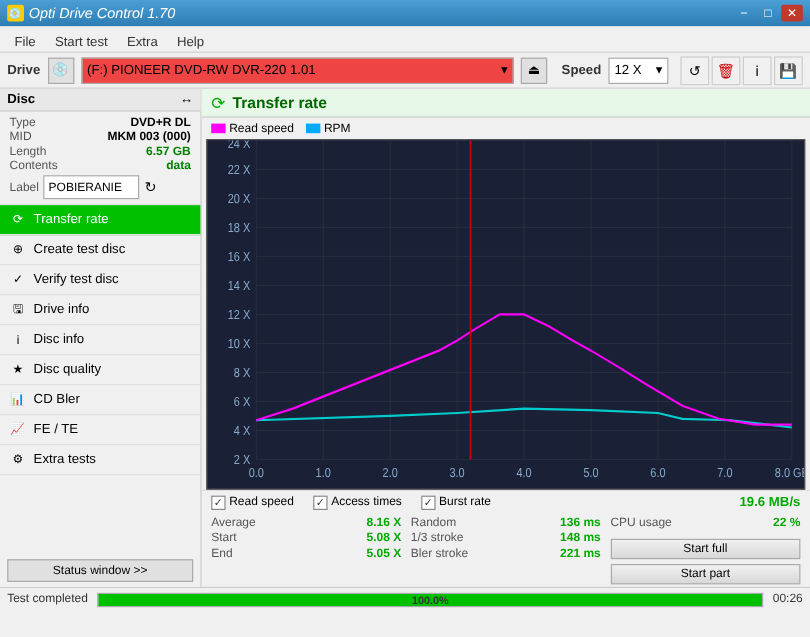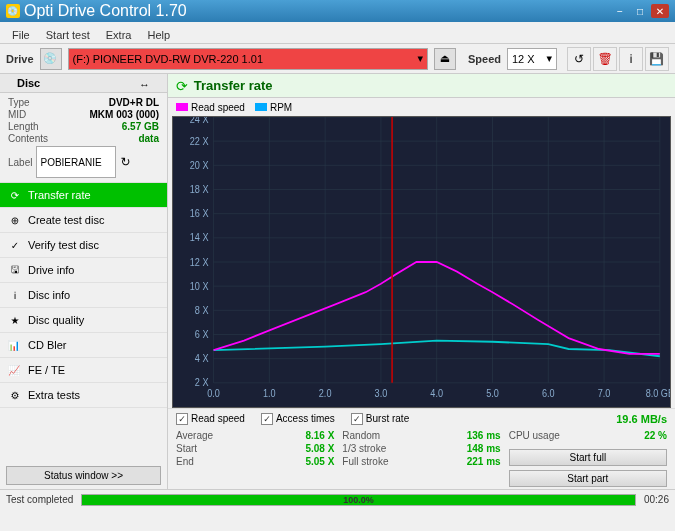--- a/index.html
+++ b/index.html
@@ -2,21 +2,21 @@
 <html><head>
   <meta charset="utf-8">
   <style>
     * { margin: 0; padding: 0; box-sizing: border-box; }
     body { width: 675px; height: 531px; font-family: 'Segoe UI', Tahoma, sans-serif; font-size: 11px; background: #f0f0f0; overflow: hidden; }
 
     
     .title-bar { background: linear-gradient(to bottom, #4a9fd4, #2d7db3); height: 22px; display: flex; align-items: center; justify-content: space-between; padding: 0 6px; }
     .title-bar-left { display: flex; align-items: center; gap: 4px; }
     .title-bar-icon { width: 14px; height: 14px; background: #ffcc00; border-radius: 2px; display: flex; align-items: center; justify-content: center; font-size: 9px; }
-    .title-bar-text { color: white; font-size: 16px; font-weight: normal; }
+    .title-bar-text { color: white; font-size: 12px; font-weight: normal; font-style: italic; }
     .title-bar-controls { display: flex; gap: 2px; }
     .tb-btn { width: 18px; height: 14px; display: flex; align-items: center; justify-content: center; color: white; font-size: 10px; cursor: pointer; border-radius: 2px; }
     .tb-btn.close { background: #c0392b; }
 
     
     .menu-bar { background: #f0f0f0; height: 22px; display: flex; align-items: flex-end; padding: 0 4px; border-bottom: 1px solid #ccc; }
     .menu-item { padding: 2px 8px; font-size: 11px; cursor: pointer; color: #333; }
 
     
     .drive-bar { background: #f0f0f0; height: 30px; display: flex; align-items: center; padding: 0 6px; border-bottom: 1px solid #ccc; gap: 6px; }
@@ -26,30 +26,30 @@
     .speed-label { font-size: 11px; color: #333; font-weight: bold; margin-left: 6px; }
     .speed-dropdown { background: white; border: 1px solid #aaa; height: 22px; width: 50px; display: flex; align-items: center; padding: 0 4px; font-size: 11px; }
     .toolbar-icons { display: flex; gap: 2px; margin-left: 4px; }
     .toolbar-icon { width: 24px; height: 24px; display: flex; align-items: center; justify-content: center; border: 1px solid #ccc; background: #f0f0f0; cursor: pointer; font-size: 12px; }
 
     
     .main-area { display: flex; height: calc(531px - 22px - 22px - 30px - 22px - 20px); }
 
     
     .sidebar { width: 168px; background: #f0f0f0; border-right: 1px solid #ccc; display: flex; flex-direction: column; }
-    .disc-header { background: #e8e8e8; border-bottom: 1px solid #ccc; padding: 3px 17px; display: flex; justify-content: space-between; align-items: center; text-align: center; }
+    .disc-header { background: #e8e8e8; border-bottom: 1px solid #ccc; padding: 3px 6px; display: flex; justify-content: space-between; align-items: center; text-align: center; }
     .disc-header-text { font-weight: bold; font-size: 11px; }
     .disc-info { padding: 4px 8px; border-bottom: 1px solid #ddd; }
     .disc-row { display: flex; justify-content: space-between; margin-bottom: 1px; }
     .disc-key { color: #555; font-size: 10px; }
     .disc-val { color: #000; font-size: 10px; font-weight: bold; }
     .disc-val.green { color: #008000; }
     .label-row { display: flex; align-items: center; gap: 4px; margin-top: 2px; }
     .label-key { color: #555; font-size: 10px; }
-    .label-input { border: 1px solid #aaa; background: white; padding: 0 3px; font-size: 10px; width: 80px; height: 32px; }
+    .label-input { border: 1px solid #aaa; background: white; padding: 0 3px; font-size: 10px; width: 80px; height: 20px; }
 
     .nav-item { padding: 5px 8px; cursor: pointer; display: flex; align-items: center; gap: 6px; font-size: 11px; border-bottom: 1px solid #e0e0e0; }
     .nav-item.active { background: #00c000; color: white; }
     .nav-icon { width: 14px; height: 14px; display: flex; align-items: center; justify-content: center; font-size: 10px; }
     .nav-item.active .nav-icon { color: white; }
 
     .status-window-btn { margin: 4px 6px; background: #e0e0e0; border: 1px solid #aaa; text-align: center; padding: 3px; cursor: pointer; font-size: 10px; }
 
     
     .chart-area { flex: 1; display: flex; flex-direction: column; }
@@ -316,21 +316,21 @@
       <div class="stats-col">
         <div class="stat-row">
           <span class="stat-label">Random</span>
           <span class="stat-ms">136 ms</span>
         </div>
         <div class="stat-row">
           <span class="stat-label">1/3 stroke</span>
           <span class="stat-ms">148 ms</span>
         </div>
         <div class="stat-row">
-          <span class="stat-label">Full stroke</span>
+          <span class="stat-label">Bler stroke</span>
           <span class="stat-ms">221 ms</span>
         </div>
       </div>
       <div class="stats-col" style="display:flex; flex-direction:column; gap:4px;">
         <div class="cpu-row">
           <span class="stat-label">CPU usage</span>
           <span class="cpu-val" style="margin-left:8px;">22 %</span>
         </div>
         <div style="display:flex; flex-direction:column; gap:4px; margin-top:4px;">
           <button class="start-btn">Start full</button>

